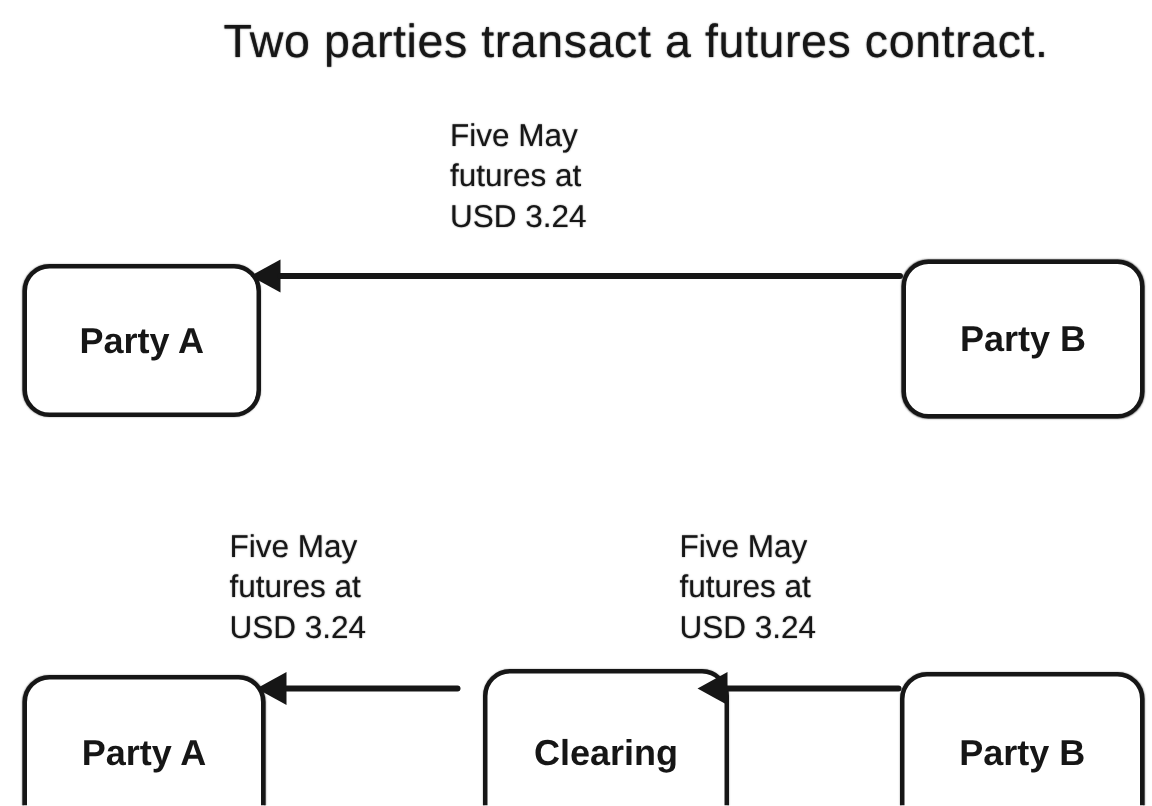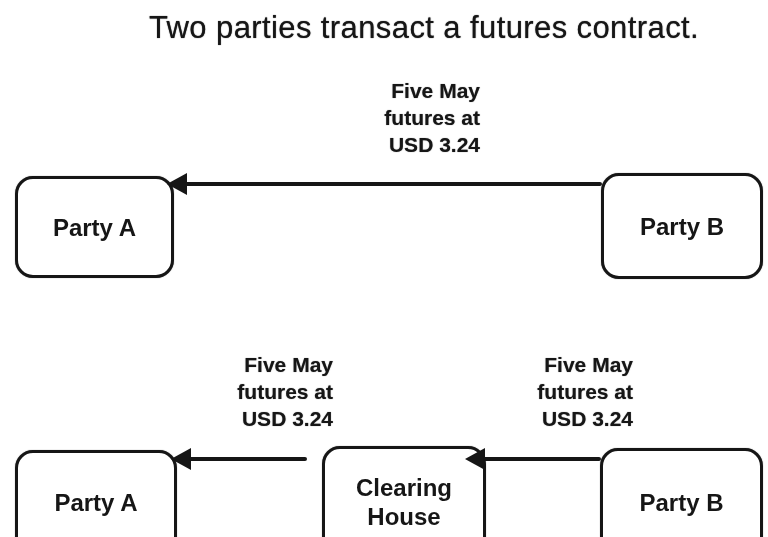--- a/index.html
+++ b/index.html
@@ -42,23 +42,23 @@
     font-size: 24px;
     font-weight: 700;
     line-height: 29px;
     box-shadow: 0 0 1px rgba(22,22,22,0.6);
     margin-top: 39px;
   }
 
   .arrow-label {
     position: absolute;
     width: 180px;
-    text-align: right;
+    text-align: left;
     font-size: 21px;
-    font-weight: 700;
+    font-weight: 400;
     line-height: 27px;
     text-shadow: 0 0 1px rgba(22,22,22,0.6);
   }
 
   .arrow-shaft {
     position: absolute;
     height: 4px;
     background: var(--ink);
     border-radius: 2px;
   }
@@ -110,21 +110,20 @@
     <div>USD 3.24</div>
   </div>
 
   <div class="node" style="left: 15px; top: 411px; width: 156px; height: 99px;">
     <span>Party A</span>
   </div>
 
   <div class="node" style="left: 322px; top: 407px; width: 158px; height: 106px;">
     <span>
       <span style="display:block">Clearing</span>
-      <span style="display:block">House</span>
     </span>
   </div>
 
   <div class="node" style="left: 600px; top: 409px; width: 157px; height: 102px;">
     <span>Party B</span>
   </div>
 
   <div>
     <div class="arrow-head" style="left: 171px; top: 448px;"></div>
     <div class="arrow-shaft" style="left: 189px; top: 457px; width: 118px;"></div>

